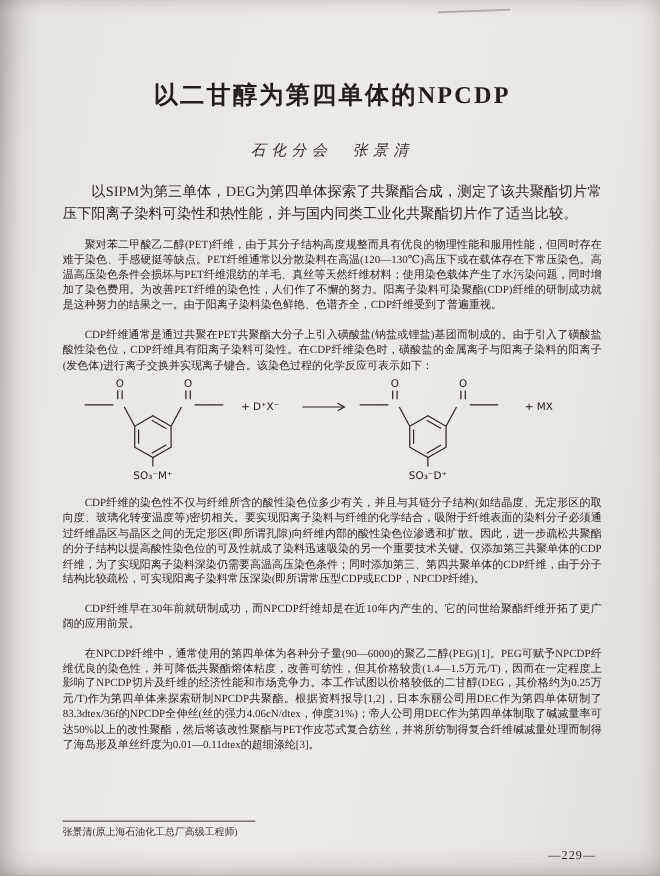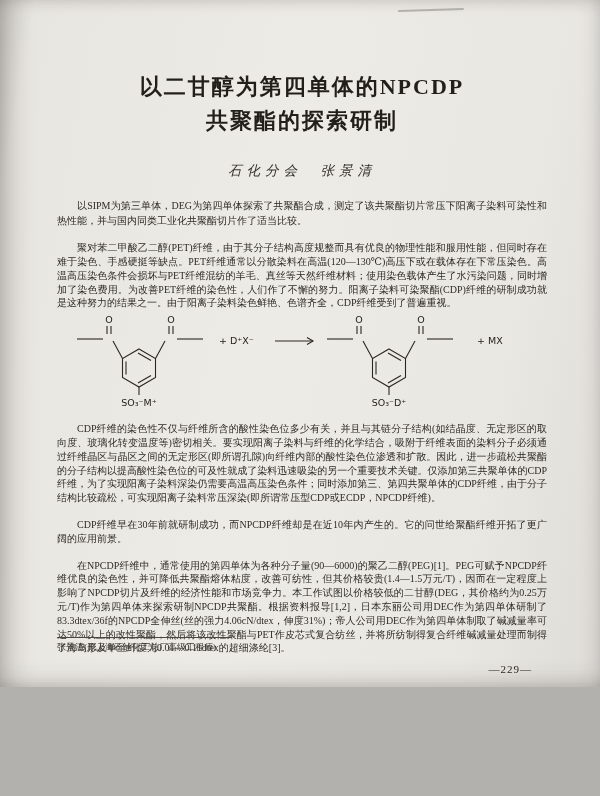--- a/index.html
+++ b/index.html
@@ -1,70 +1,70 @@
 <!DOCTYPE html>
 <html><head>
 <meta charset="utf-8">
 <style>
   * { margin:0; padding:0; box-sizing:border-box; }
   html,body { background:#b3b1ad; }
   .page {
     position:relative;
-    width:600px; height:687px;
+    width:600px; height:796px;
     margin:0 auto;
     background:linear-gradient(100deg,#d7d5d0 0%, #e8e6e1 5%, #edebe6 45%, #e9e7e2 80%, #dedcd7 100%);
     box-shadow: inset 20px 0 30px -16px rgba(60,55,50,.38),
                 inset -12px 0 22px -14px rgba(60,55,50,.22),
                 inset 0 -16px 26px -16px rgba(60,55,50,.28),
                 inset 0 10px 18px -14px rgba(60,55,50,.18);
     color:#2a2722;
     font-family:"Liberation Serif","DejaVu Serif",serif;
     overflow:hidden;
   }
   .artifact-line{
     position:absolute; left:398px; top:9px; width:66px; height:2px;
     background:#97948f; transform:rotate(-2deg); opacity:.65; border-radius:2px;
   }
   .content { position:absolute; left:57px; right:53px; top:0; }
   .title { text-align:center; font-size:22px; font-weight:bold; line-height:1.55;
            margin-top:70px; letter-spacing:2px; color:#221f1b; }
   .byline { text-align:center; font-style:italic; font-size:13.5px; margin-top:24px;
             letter-spacing:5px; color:#33302b; }
-  .abstract { margin-top:18px; font-size:10px; line-height:1.5; text-align:justify;
+  .abstract { margin-top:18px; font-size:13px; line-height:1.5; text-align:justify;
               text-indent:2em; color:#2d2a25; }
   .section-heading { margin-top:14px; font-size:11px; font-weight:bold; letter-spacing:2px; }
   .para { font-size:10px; line-height:1.38; text-align:justify; text-indent:2em;
           margin-top:13px; color:#2d2a25; }
   .reaction { display:block; margin:3px auto 2px; }
   .reaction text { font-size:9.5px; fill:#26231f; font-family:"DejaVu Sans",sans-serif; }
   .footer-rule { position:absolute; left:57px; bottom:49px; width:175px;
                  border-top:1px solid #4a463f; }
   .footnote { position:absolute; left:57px; bottom:33px; font-size:9px; color:#38342e; }
-  .page-num { position:absolute; right:68px; bottom:12px; font-size:11px;
+  .page-num { position:absolute; right:58px; bottom:12px; font-size:11px;
               letter-spacing:1px; color:#2d2a25;text-align:right; }
 </style>
 </head>
 <body>
 
 <div class="page">
   <div class="artifact-line"></div>
 
   <div class="content">
 
     <h1 class="title">
       <span>以二甘醇为第四单体的NPCDP</span><br>
-      <span>共聚酯的探索研制</span>
     </h1>
 
     <div class="byline">石化分会　张景清</div>
 
     <p class="abstract">以SIPM为第三单体，DEG为第四单体探索了共聚酯合成，测定了该共聚酯切片常压下阳离子染料可染性和热性能，并与国内同类工业化共聚酯切片作了适当比较。</p>
 
 
     <p class="para">聚对苯二甲酸乙二醇(PET)纤维，由于其分子结构高度规整而具有优良的物理性能和服用性能，但同时存在难于染色、手感硬挺等缺点。PET纤维通常以分散染料在高温(120—130℃)高压下或在载体存在下常压染色。高温高压染色条件会损坏与PET纤维混纺的羊毛、真丝等天然纤维材料；使用染色载体产生了水污染问题，同时增加了染色费用。为改善PET纤维的染色性，人们作了不懈的努力。阳离子染料可染聚酯(CDP)纤维的研制成功就是这种努力的结果之一。由于阳离子染料染色鲜艳、色谱齐全，CDP纤维受到了普遍重视。</p>
+    <p class="para">CDP纤维通常是通过共聚在PET共聚酯大分子上引入磺酸盐(钠盐或锂盐)基团而制成的。由于引入了磺酸盐酸性染色位，CDP纤维具有阳离子染料可染性。在CDP纤维染色时，磺酸盐的金属离子与阳离子染料的阳离子(发色体)进行离子交换并实现离子键合。该染色过程的化学反应可表示如下：</p>
 
     <svg class="reaction" width="500" height="96" viewBox="0 0 500 96">
 
       <g stroke="#2a2722" stroke-width="1.1" fill="none">
         <path d="M20,26 h26"></path>
         <path d="M50,13 v8 M54,13 v8"></path>
         <path d="M56,28 L65.5,45.5"></path>
         <polygon points="82,36 98.5,45.5 98.5,64.5 82,74 65.5,64.5 65.5,45.5"></polygon>
         <path d="M69,48.5 v13"></path>
         <path d="M81,40 L94,47.5"></path>

